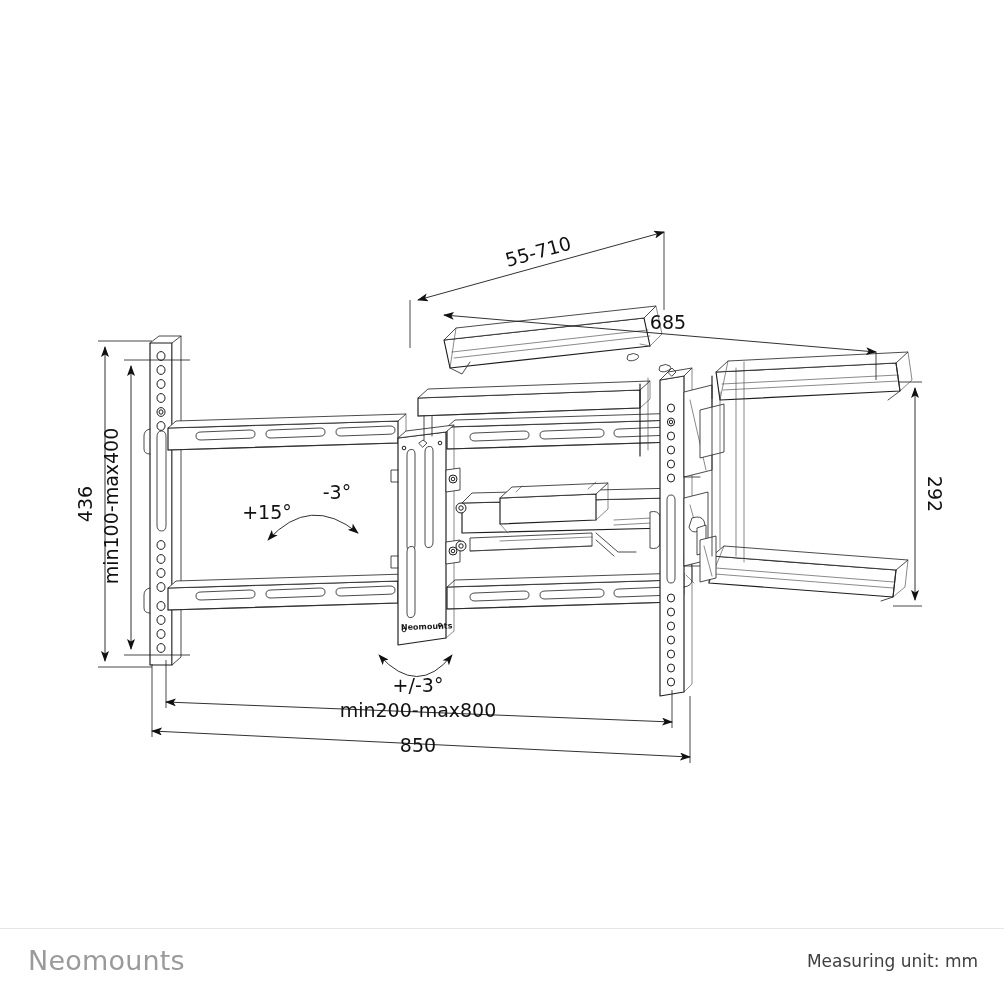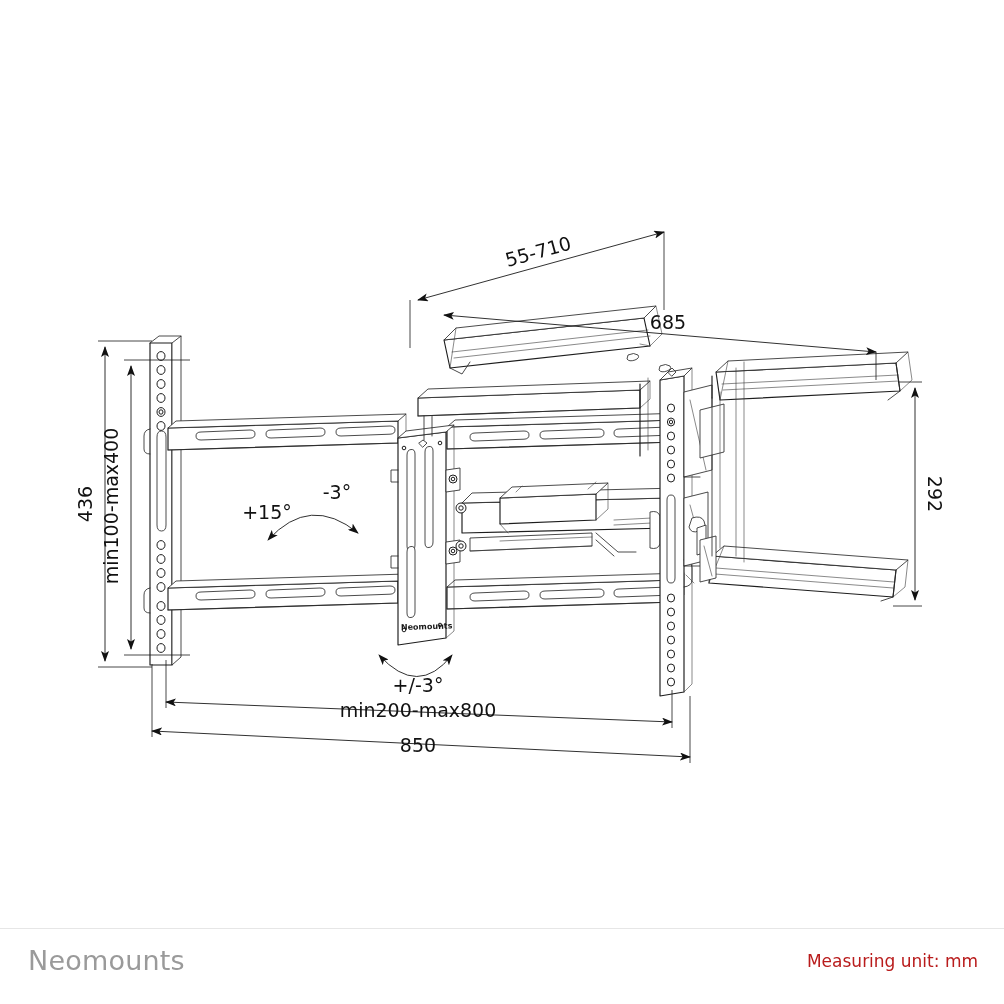--- a/index.html
+++ b/index.html
@@ -51,21 +51,21 @@
     letter-spacing: 0.2px;
     color: #9a9a9a;
     font-family: "DejaVu Sans", "Liberation Sans", sans-serif;
     white-space: nowrap;
   }
   .footer-unit {
     position: absolute;
     right: 26px;
     top: 22px;
     font-size: 17px;
-    color: #b91c1c;
+    color: #404040;
     font-family: "DejaVu Sans", "Liberation Sans", sans-serif;
     white-space: nowrap;
   }
 
   
   .ln        { fill: none; stroke: #1d1d1d; stroke-width: 1.15; stroke-linecap: round; stroke-linejoin: round; }
   .ln-thin   { fill: none; stroke: #2a2a2a; stroke-width: 0.85; stroke-linecap: round; stroke-linejoin: round; }
   .ln-hair   { fill: none; stroke: #3a3a3a; stroke-width: 0.6;  stroke-linecap: round; stroke-linejoin: round; }
   .face      { fill: #ffffff; stroke: #1d1d1d; stroke-width: 1.15; stroke-linejoin: round; }
   .face-thin { fill: #ffffff; stroke: #2a2a2a; stroke-width: 0.85; stroke-linejoin: round; }

